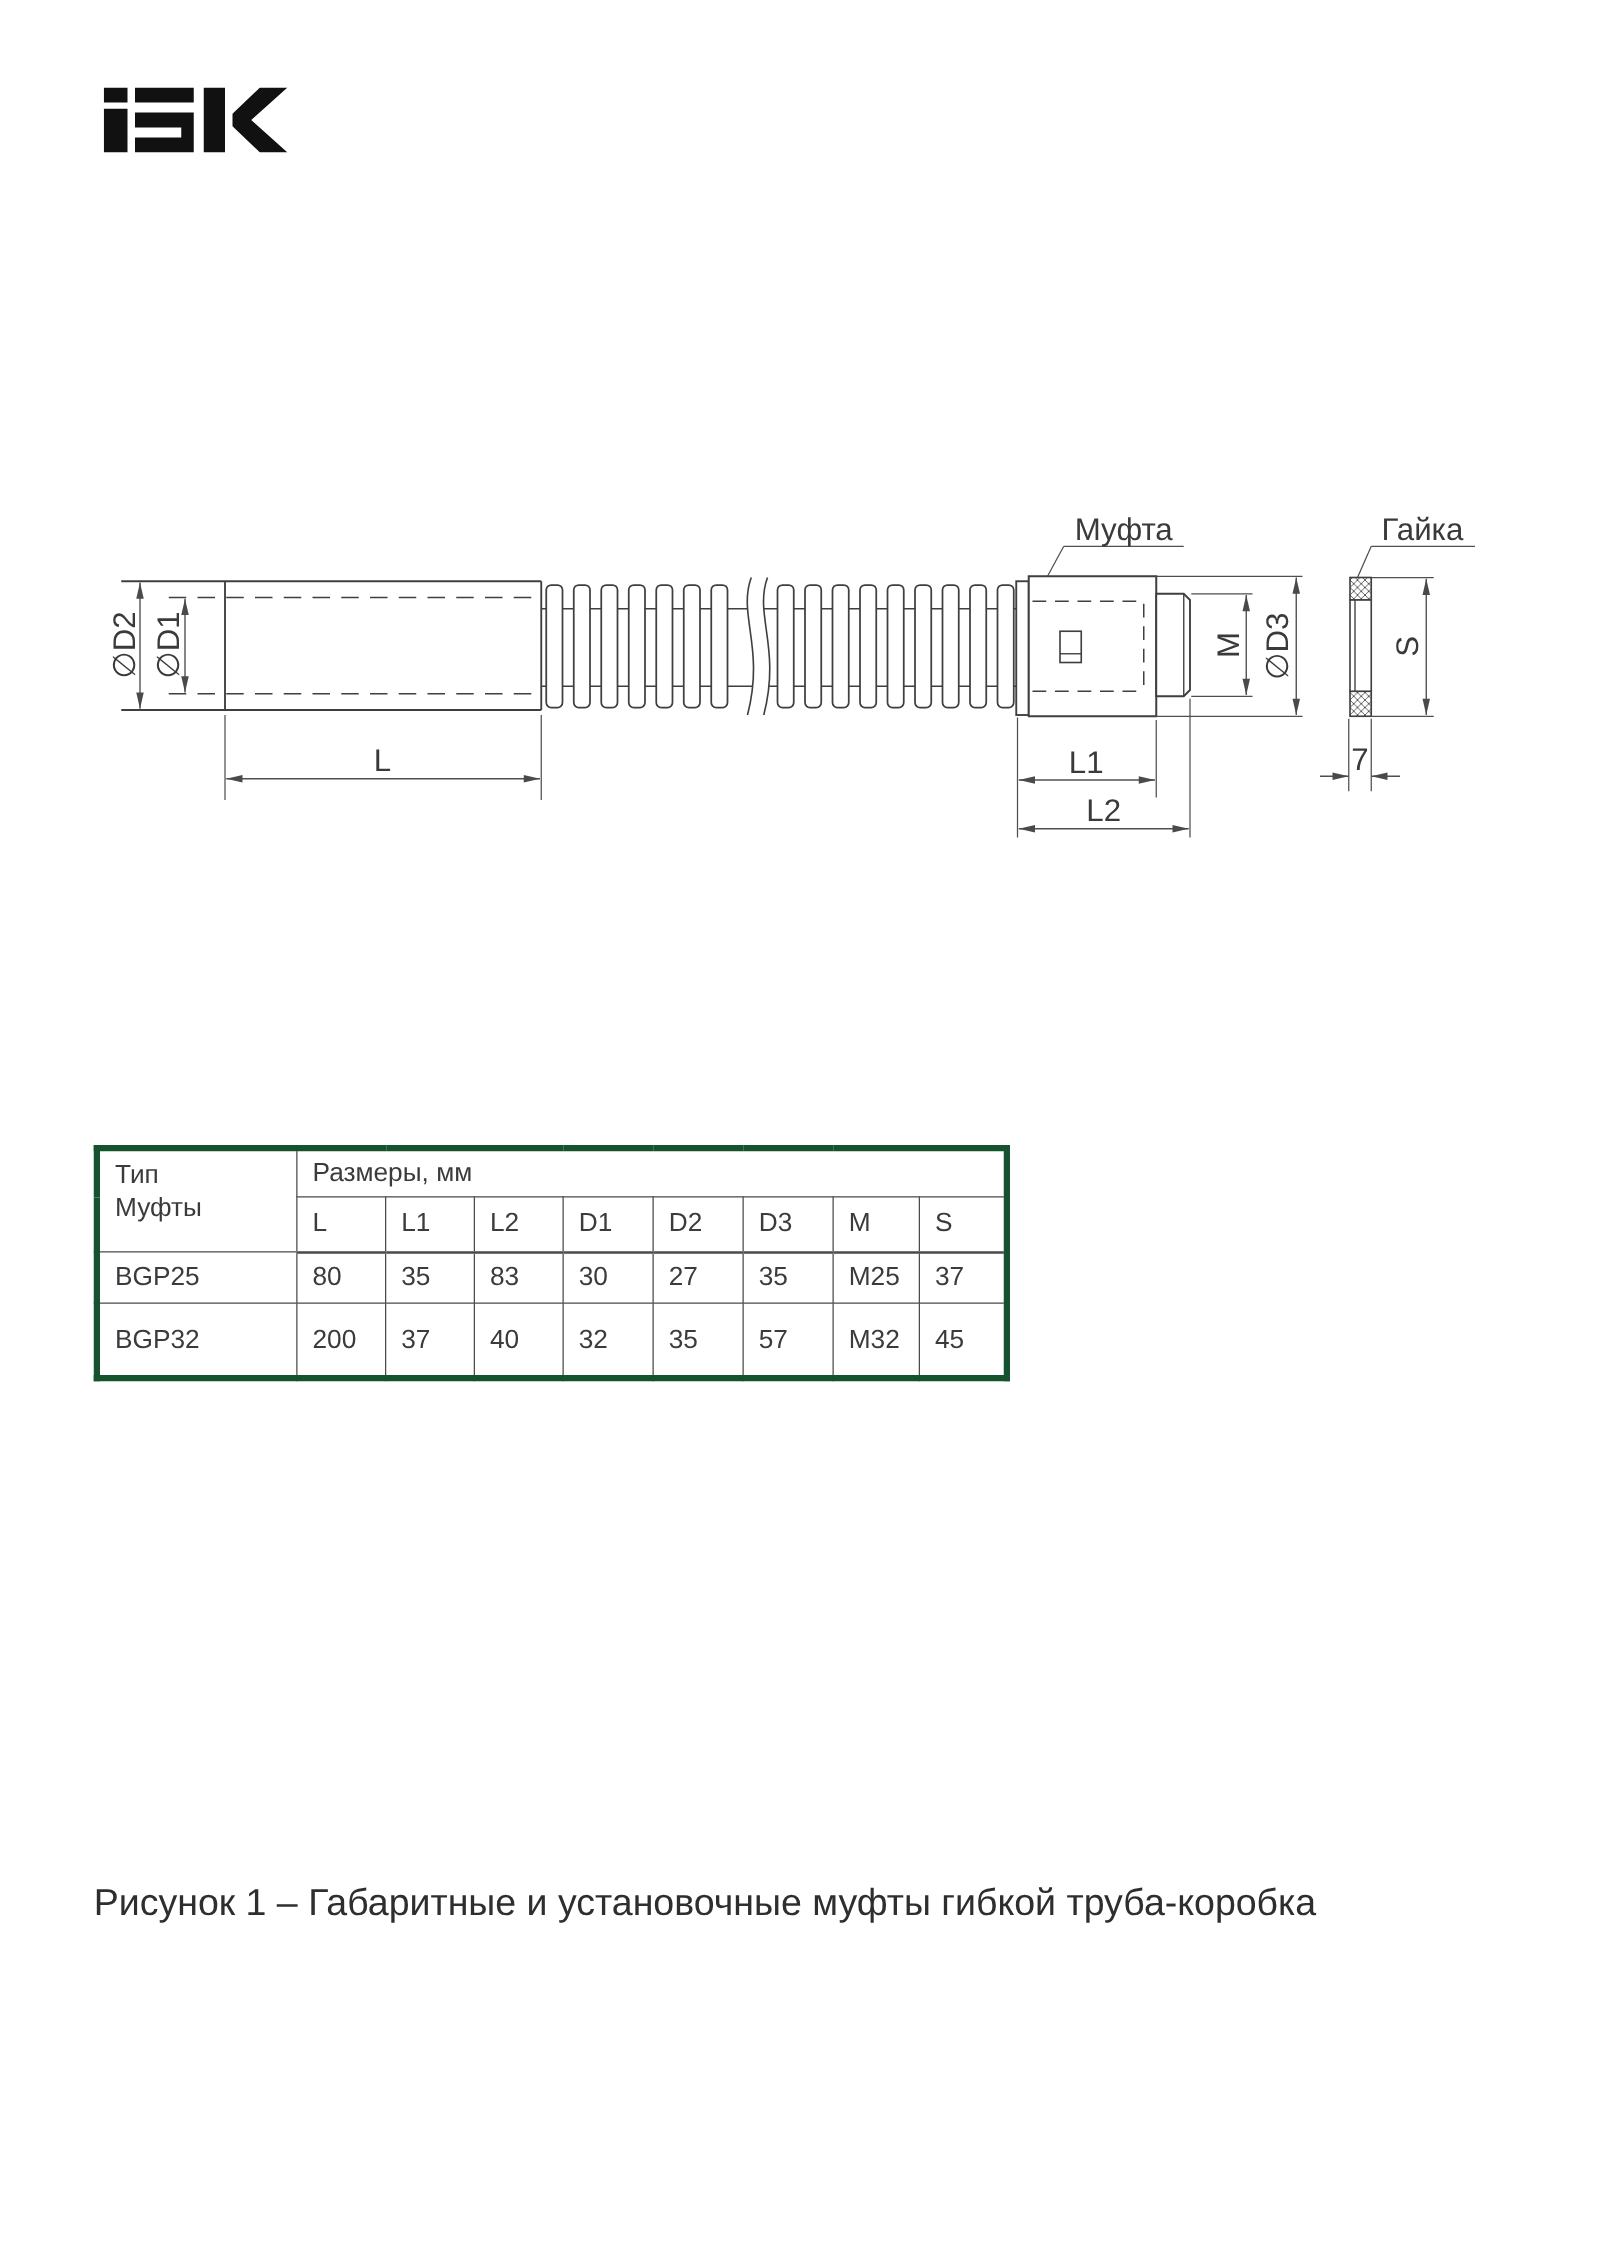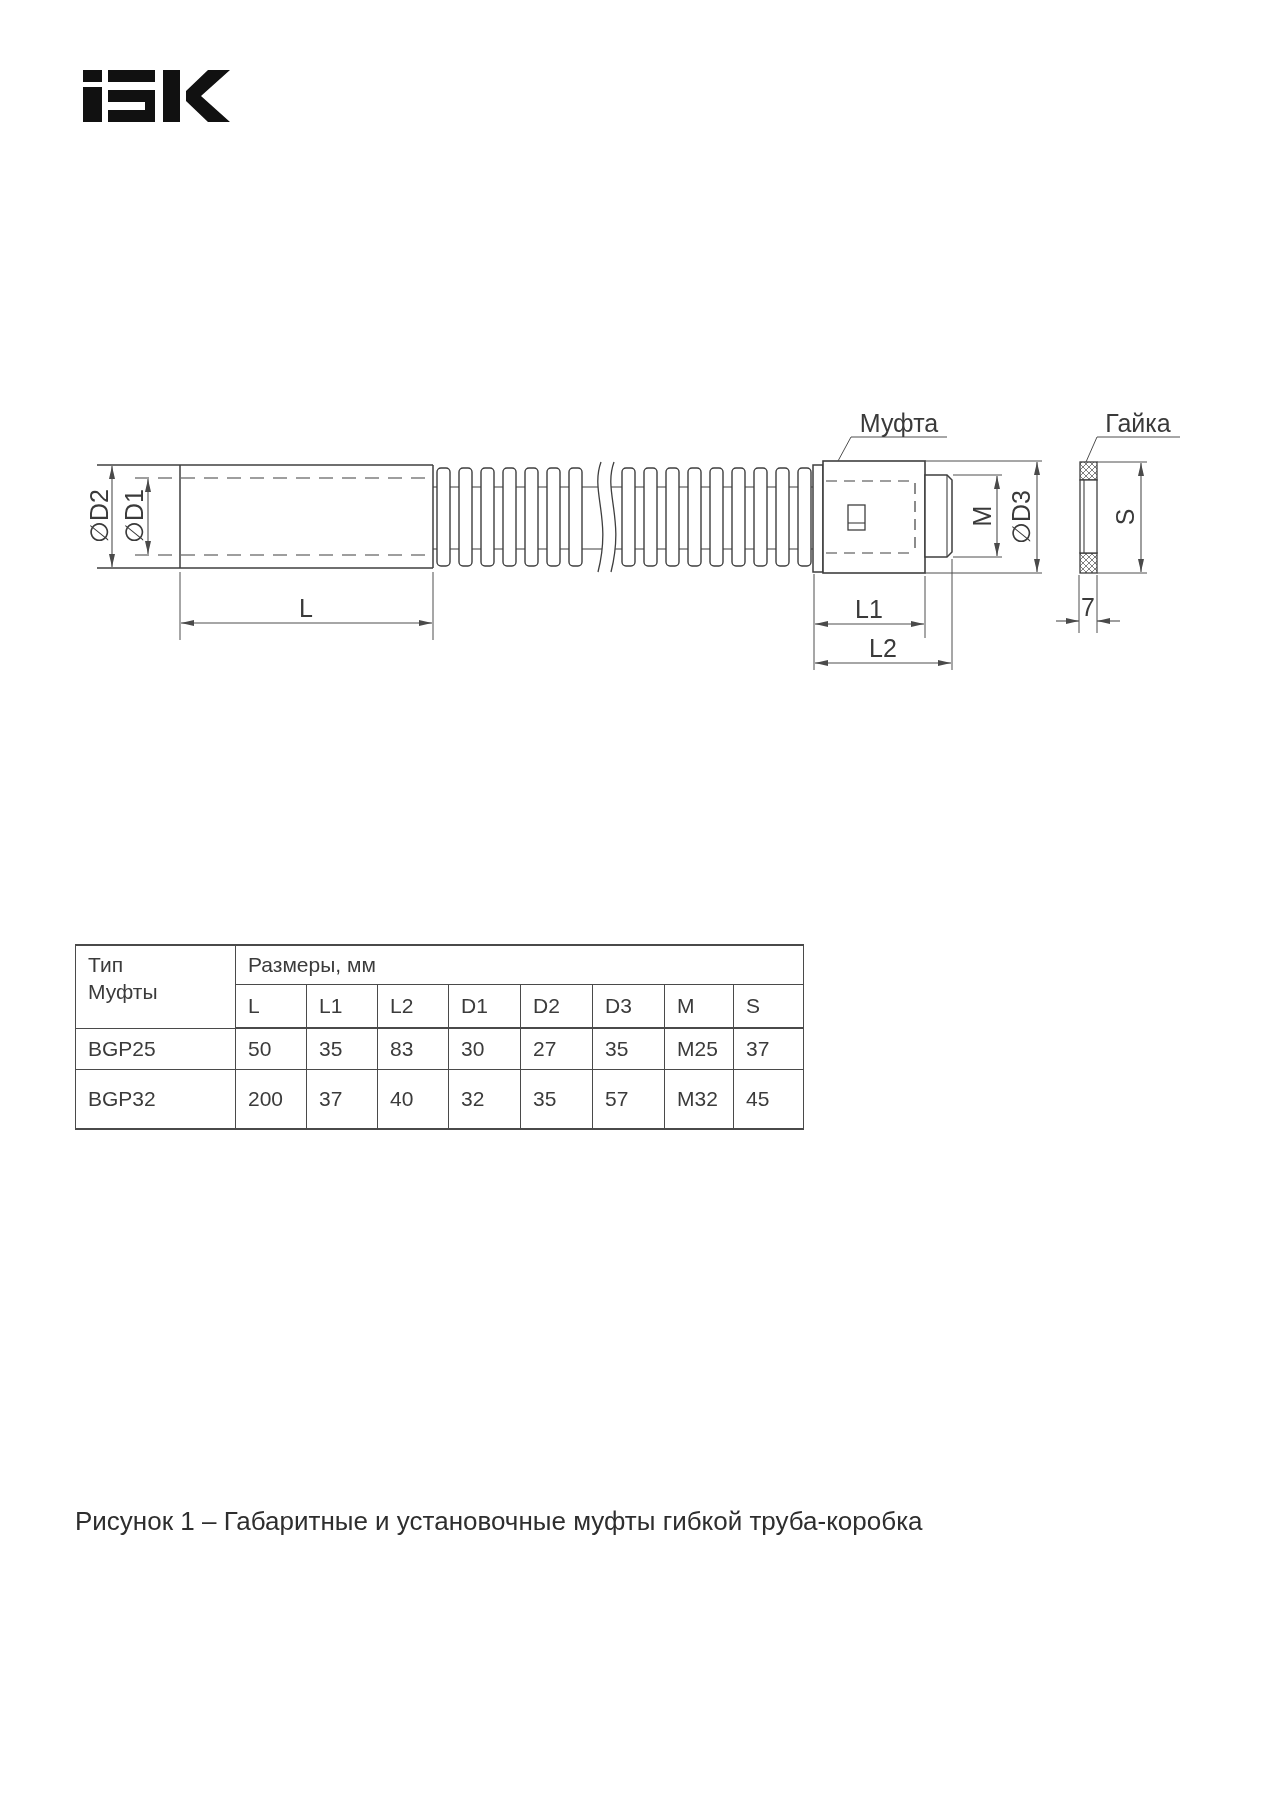--- a/index.html
+++ b/index.html
@@ -14,32 +14,32 @@
   .part-label{font-family:"Liberation Sans",sans-serif;font-size:25px;fill:#3a3a3a;}
   .spec-table{
     position:absolute;left:75px;top:916px;width:728px;
     border-collapse:collapse;table-layout:fixed;
     font-size:21px;color:#3b3b3b;
   }
   .spec-table td{
     border:1px solid #4a4a4a;padding:0 0 0 12px;vertical-align:middle;
     overflow:hidden;white-space:nowrap;
   }
-  .spec-table{border:1px solid #14532d;margin-top:28px;}
+  .spec-table{border:5px solid #14532d;}
   .spec-table .r1{height:39px;}
   .spec-table .r2{height:44px;}
   .spec-table .r3{height:41px;}
   .spec-table .r4{height:60px;}
   .spec-table td.type-head{vertical-align:top;padding-top:5px;line-height:27px;white-space:pre-line;}
   .spec-table tr.r1 td{border-top:2px solid #4a4a4a;}
   .spec-table tr.r2 td{border-bottom:2px solid #4a4a4a;}
   .spec-table tr.r4 td{border-bottom:2px solid #4a4a4a;}
   .caption{
     position:absolute;left:75px;top:1506px;width:1100px;
-    font-size:26px;color:#2e2e2e;
+    font-size:30px;color:#2e2e2e;
   }
 </style>
 </head>
 <body>
 
 <div class="page">
 
   <svg class="logo" viewBox="0 0 147 52" aria-label="IEK">
     <g fill="#111111">
       <rect x="0" y="0" width="19" height="12"></rect>
@@ -194,21 +194,21 @@
       <td>L1</td>
       <td>L2</td>
       <td>D1</td>
       <td>D2</td>
       <td>D3</td>
       <td>M</td>
       <td>S</td>
     </tr>
     <tr class="r3">
       <td>BGP25</td>
-      <td>50</td>
+      <td>80</td>
       <td>35</td>
       <td>83</td>
       <td>30</td>
       <td>27</td>
       <td>35</td>
       <td>M25</td>
       <td>37</td>
     </tr>
     <tr class="r4">
       <td>BGP32</td>

